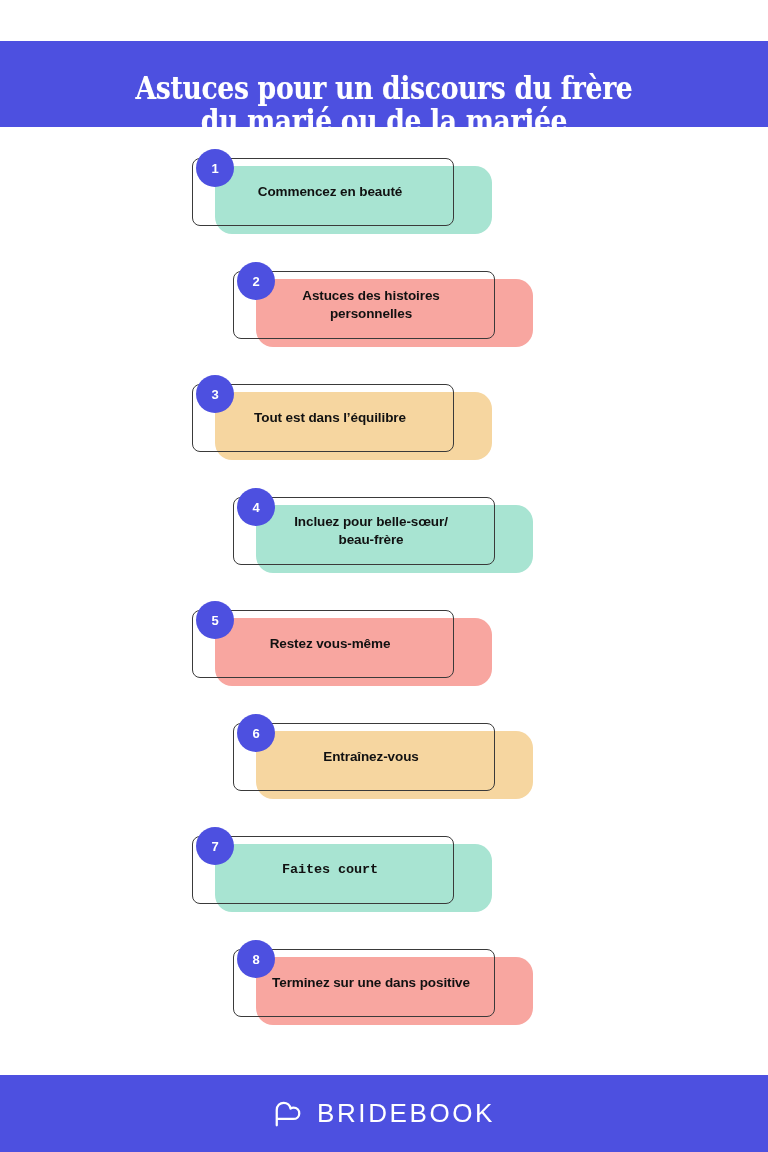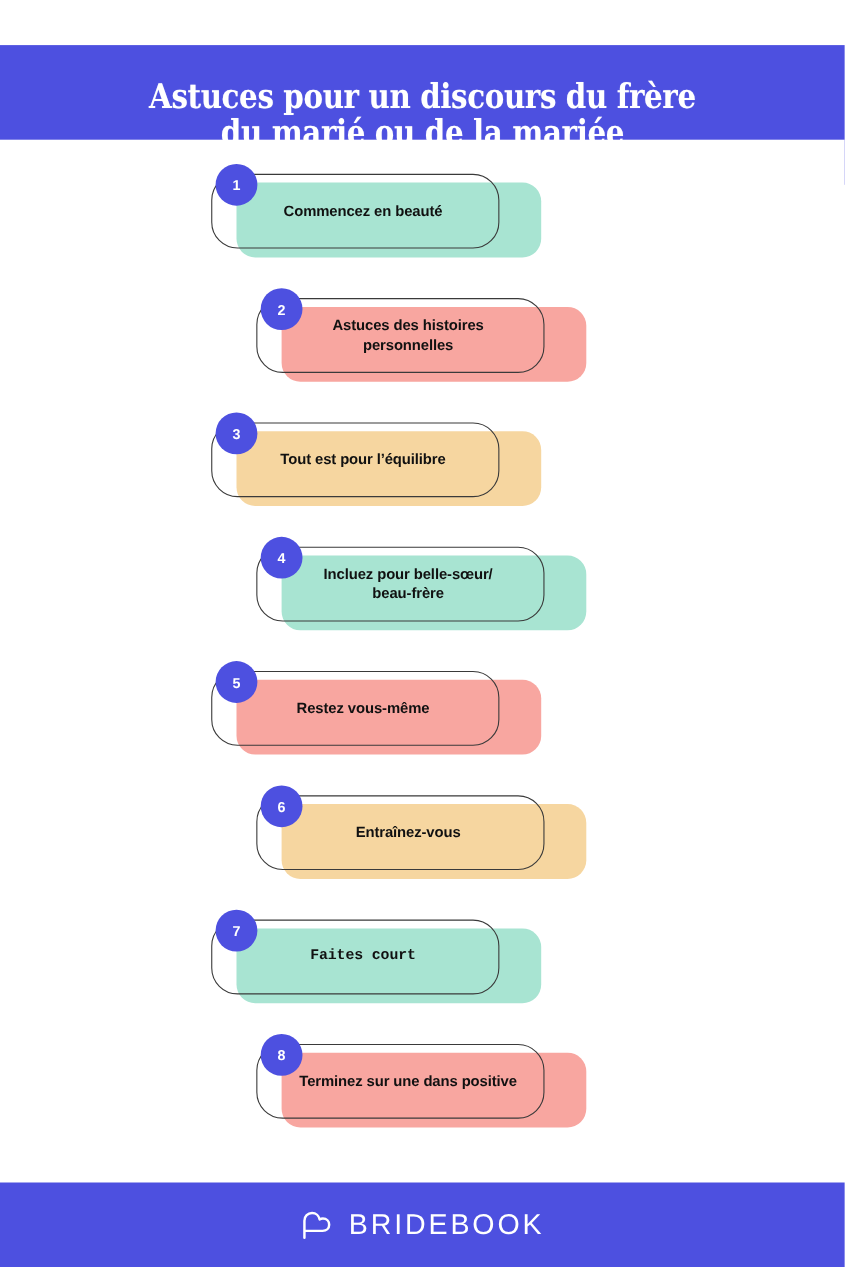--- a/index.html
+++ b/index.html
@@ -74,21 +74,21 @@
     z-index: 1;
   }
   
   .step-card {
     position: absolute;
     left: 0;
     top: 0;
     width: 262px;
     height: 68px;
     border: 1.4px solid #3a3a3a;
-    border-radius: 24px;
+    border-radius: 8px;
     background: transparent;
     z-index: 2;
     display: flex;
     align-items: center;
     justify-content: center;
     box-sizing: border-box;
   }
   .step-label {
     position: relative;
     z-index: 3;
@@ -169,21 +169,21 @@
       <div class="step-shadow" style="background: rgb(248, 166, 160);"></div>
       <div class="step-card">
         <div class="step-label" style="white-space: pre-line;">Astuces des histoires
 personnelles</div>
       </div>
       <div class="step-badge">2</div>
     </div>
     <div class="step" style="left: 192px; top: 257px;">
       <div class="step-shadow" style="background: rgb(246, 214, 160);"></div>
       <div class="step-card">
-        <div class="step-label" style="white-space: pre-line;">Tout est pour l’équilibre</div>
+        <div class="step-label" style="white-space: pre-line;">Tout est dans l’équilibre</div>
       </div>
       <div class="step-badge">3</div>
     </div>
     <div class="step indent" style="left: 233px; top: 370px;">
       <div class="step-shadow" style="background: rgb(168, 228, 210);"></div>
       <div class="step-card">
         <div class="step-label" style="white-space: pre-line;">Incluez pour belle-sœur/
 beau-frère</div>
       </div>
       <div class="step-badge">4</div>

